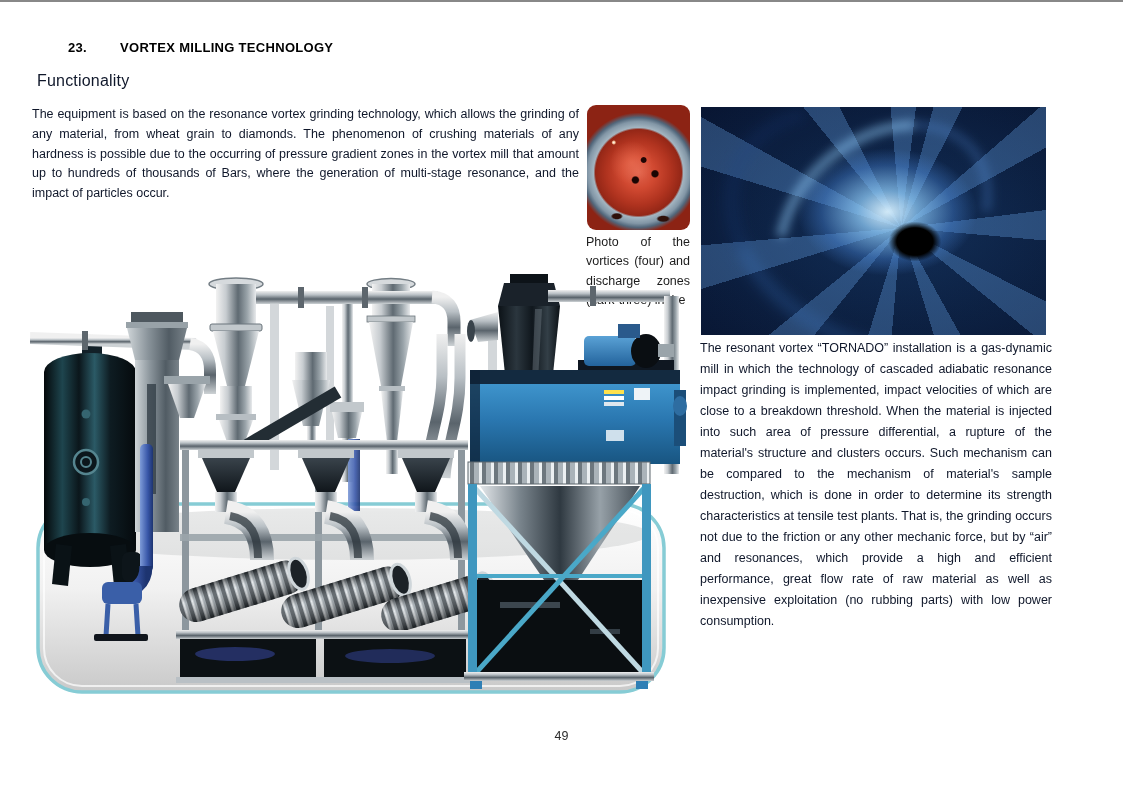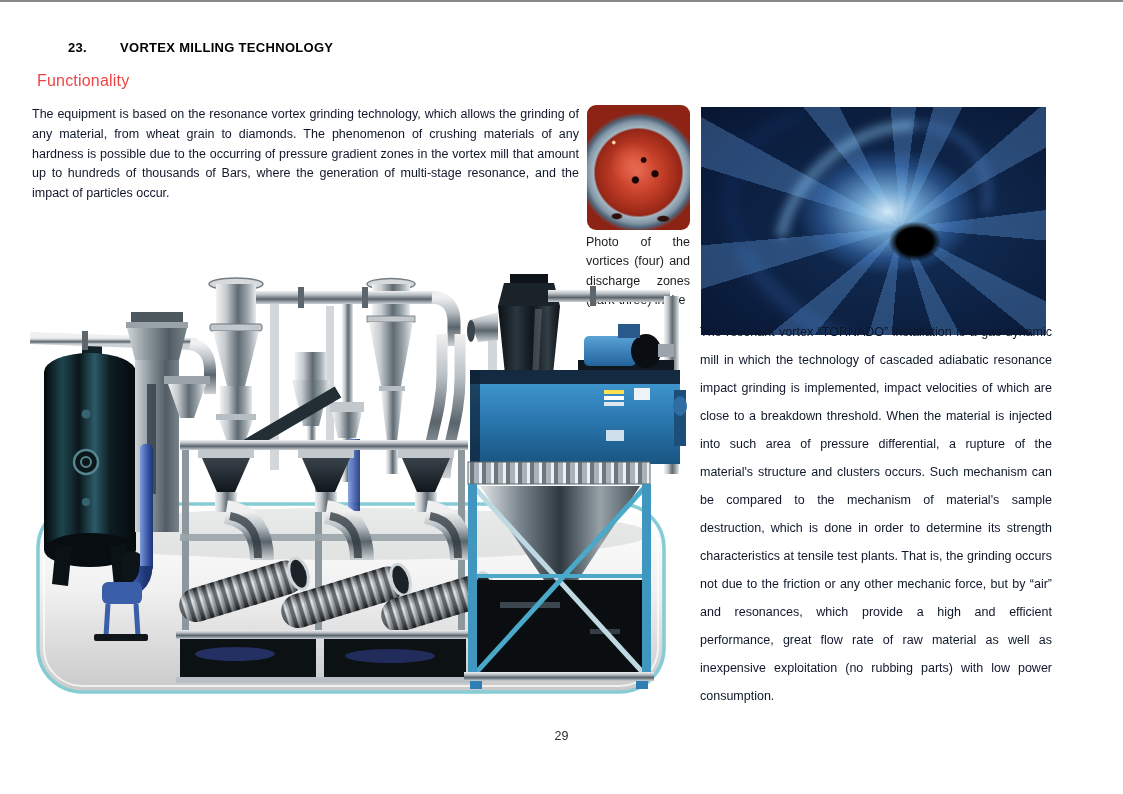--- a/index.html
+++ b/index.html
@@ -14,30 +14,30 @@
   }
   
   .section-heading{
     position:absolute;left:68px;top:38px;
     font-size:13px;font-weight:700;color:#000;
     letter-spacing:.3px;display:flex;
   }
   .section-heading .num{width:52px;}
   .subtitle{
     position:absolute;left:37px;top:70px;
-    font-size:16px;font-weight:400;color:#ef4444;
+    font-size:16px;font-weight:400;color:#0f172a;
     letter-spacing:.2px;
   }
   
   .para{
     position:absolute;text-align:justify;
     font-size:12.5px;color:#0f172a;
   }
   .intro-para{left:32px;top:103px;width:547px;line-height:19.8px;}
-  .tornado-para{left:700px;top:316px;width:352px;line-height:28px;}
+  .tornado-para{left:700px;top:336px;width:352px;line-height:21px;}
   .photo-caption{
     position:absolute;left:586px;top:231px;width:104px;
     text-align:justify;font-size:12.5px;line-height:19.4px;color:#1c1c1c;
   }
   .page-number{
     position:absolute;left:0;right:0;top:727px;
     text-align:center;font-size:12.5px;color:#2d2d2d;
   }
   
   .chamber-photo{
@@ -387,15 +387,15 @@
         <line x1="438" y1="342" x2="621" y2="342" stroke="#4aa8c8" stroke-width="4"></line>
         <rect x="438" y="250" width="9" height="196" fill="#3f97bf"></rect>
         <rect x="612" y="250" width="9" height="196" fill="#3f97bf"></rect>
         <rect x="434" y="438" width="190" height="9" fill="url(#metalH)"></rect>
         <rect x="440" y="447" width="12" height="8" fill="#2f7fb5"></rect>
         <rect x="606" y="447" width="12" height="8" fill="#2f7fb5"></rect>
       </g>
     </svg>
   </div>
 
-  <div class="page-number">29</div>
+  <div class="page-number">49</div>
 
 </div>
 
 </body></html>

